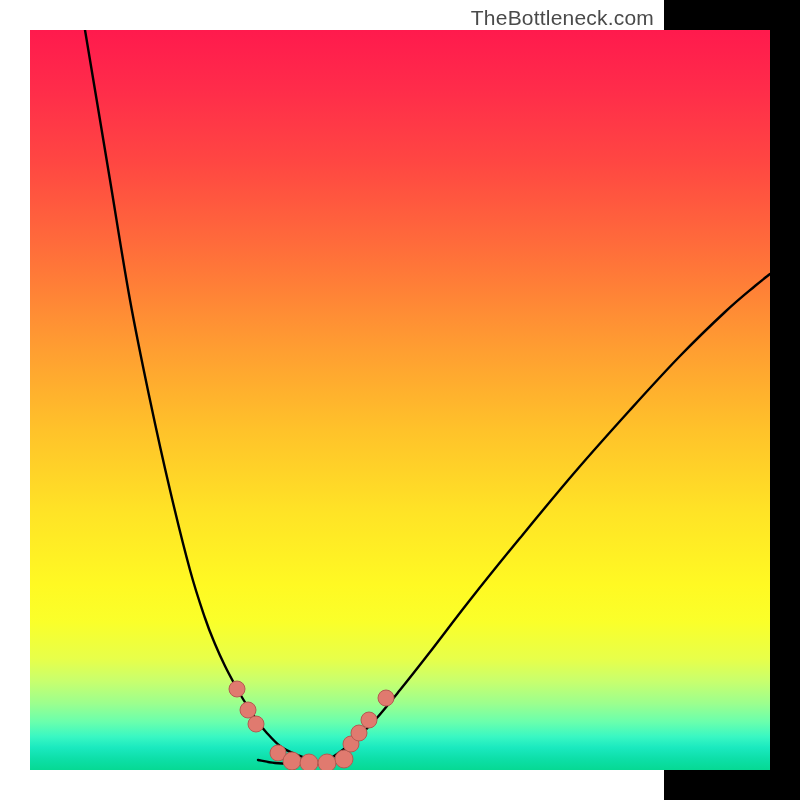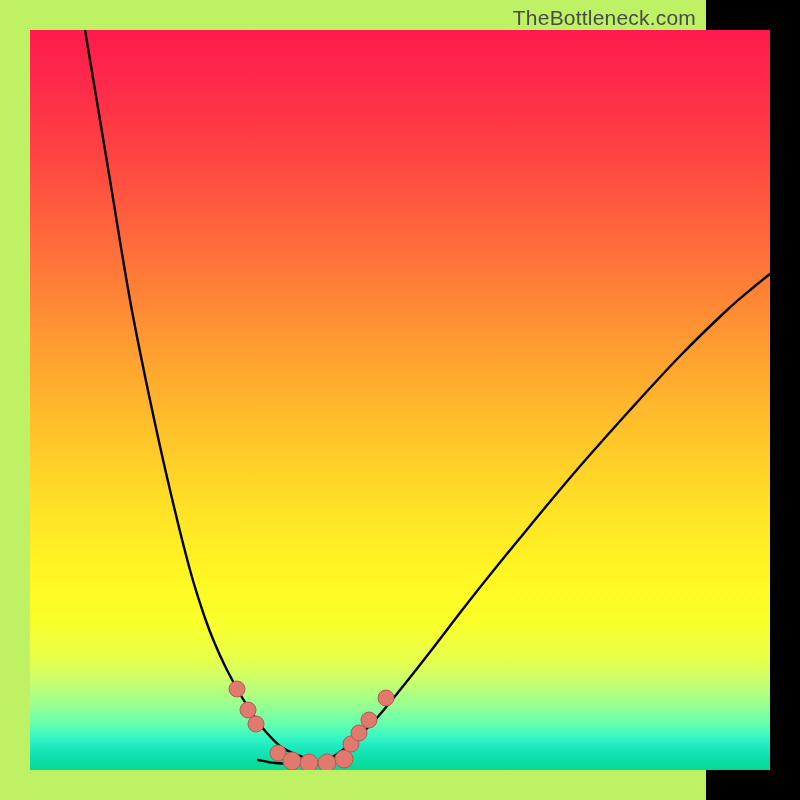--- a/index.html
+++ b/index.html
@@ -10,22 +10,21 @@
     background: #000;
     overflow: hidden;
     font-family: Arial, Helvetica, sans-serif;
   }
   .frame {
     position: absolute;
     left: 0;
     top: 0;
     width: 664px;
     height: 800px;
-    background: #bef264;
-    padding-left: 42px;
+    background: #ffffff;
   }
   .plot {
     position: absolute;
     left: 30px;
     top: 30px;
     width: 740px;
     height: 740px;
     overflow: hidden;
   }
   .gradient {

